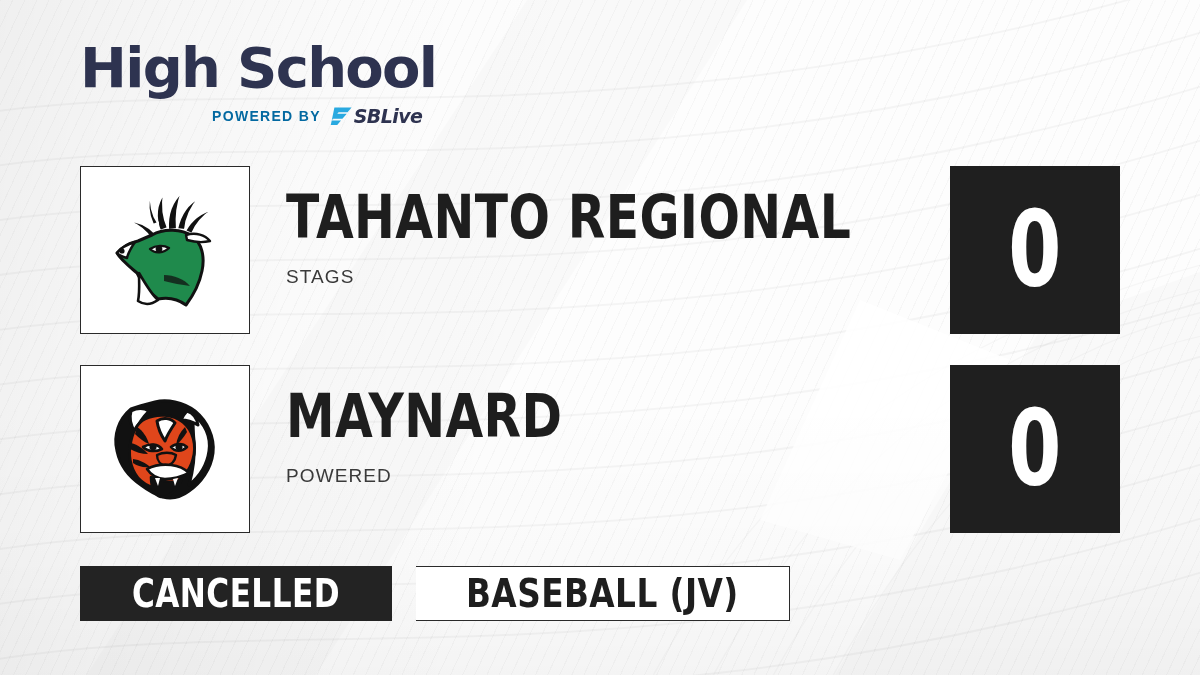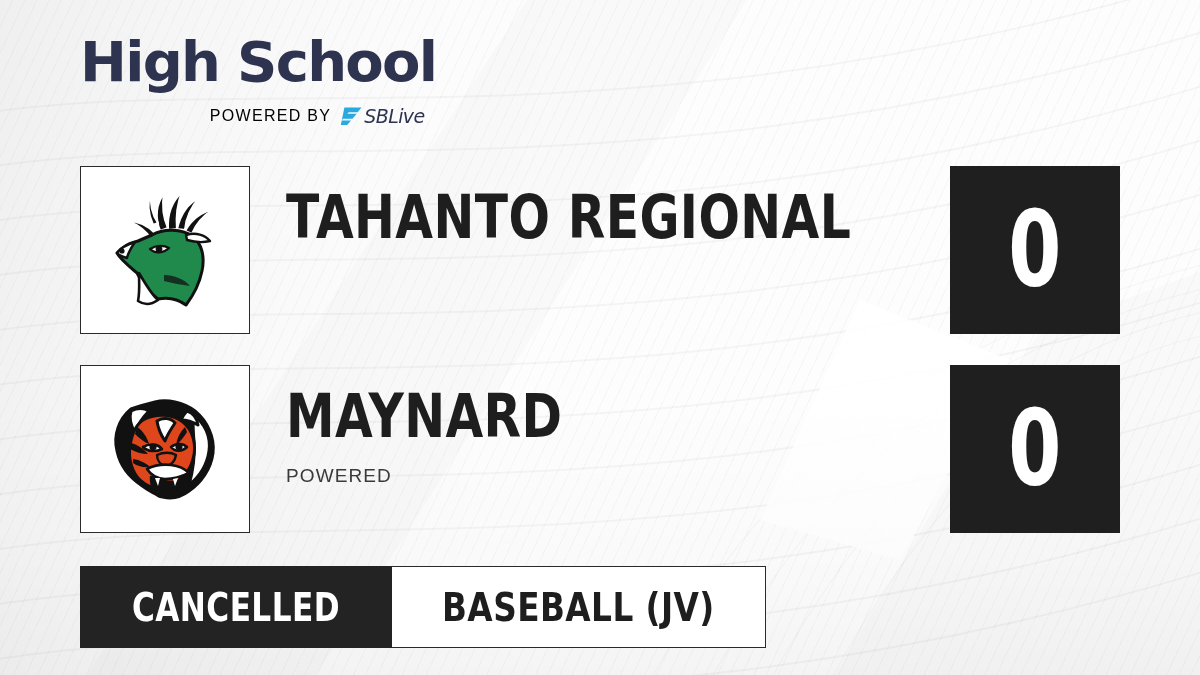--- a/index.html
+++ b/index.html
@@ -43,21 +43,21 @@
       rgba(0,0,0,0.012) 18%,
       rgba(0,0,0,0) 42%);
   }
   .bg-swoosh { overflow:hidden; }
   .bg-swoosh svg { position:absolute; inset:0; width:1200px; height:675px; }
 
   
   #header { position:absolute; left:80px; top:34px; }
 
   .wordmark {
-    display:flex; align-items:flex-start; gap:13px;
+    display:flex; align-items:flex-end; gap:13px;
     height:62px;
   }
   .wordmark-text {
     font-size:56px;
     font-weight:700;
     letter-spacing:-1.7px;
     color:#2e3350;
     line-height:1;
     font-family:"DejaVu Sans", sans-serif;
     white-space:nowrap;
@@ -65,29 +65,29 @@
   .pin { position:relative; width:62px; height:68px; flex:none; }
   .pin svg { position:absolute; left:0; top:0; }
 
   .powered {
     display:flex; align-items:center; justify-content:center;
     gap:9px;
     margin-top:11px; margin-left:118px;
     height:18px;
   }
   .powered-label {
-    font-size:16px; font-weight:400; letter-spacing:1.3px;
-    color:#000000;
+    font-size:14px; font-weight:700; letter-spacing:1.3px;
+    color:#0369a1;
     font-family:"Liberation Sans", sans-serif;
     white-space:nowrap;
   }
   .sblive { display:flex; align-items:center; gap:2px; }
   .sblive-mark { width:22px; height:19px; flex:none; }
   .sblive-text {
-    font-size:19px; font-weight:400; font-style:italic;
+    font-size:19px; font-weight:700; font-style:italic;
     letter-spacing:-0.6px; color:#2e3350;
     font-family:"DejaVu Sans", sans-serif;
     line-height:1; white-space:nowrap;
   }
 
   
   .team-row { position:absolute; left:80px; height:168px; }
   #team-row-0 { top:166px; }
   #team-row-1 { top:365px; }
 
@@ -137,21 +137,21 @@
     font-size:106px;
     line-height:1;
     color:#ffffff;
     transform:scaleX(0.72);
     transform-origin:center center;
   }
 
   
   #status-bar {
     position:absolute; left:80px; top:566px;
-    height:82px;
+    height:55px;
     display:flex; align-items:stretch;
   }
   .status-state {
     background:#232323;
     display:flex; align-items:center; justify-content:center;
     padding:0 26px;
   }
   .status-state-text {
     font-family:"DejaVu Sans", sans-serif;
     font-weight:700;
@@ -162,20 +162,21 @@
     transform:scaleX(0.80);
     transform-origin:center center;
     white-space:nowrap;
   }
   .status-sport {
     background:#ffffff;
     border:1.6px solid #2a2a2a;
     border-left:none;
     display:flex; align-items:center; justify-content:center;
     padding:0 24px;
+    margin-left:24px;
   }
   .status-sport-text {
     font-family:"DejaVu Sans", sans-serif;
     font-weight:700;
     font-size:39px;
     line-height:1;
     color:#1e1e1e;
     letter-spacing:0.5px;
     transform:scaleX(0.84);
     transform-origin:center center;
@@ -262,20 +263,21 @@
           <ellipse cx="53" cy="62" rx="3.4" ry="3" fill="#111111"></ellipse>
 
           <path d="M80 48 C90 45 99 48 104 54 C96 56 88 55 81 53 Z" fill="#ffffff" stroke="#111111" stroke-width="2.4" stroke-linejoin="round"></path>
 
           <path d="M58 88 C68 88 78 92 84 99 C76 98 66 96 58 94 Z" fill="#111111" opacity=".75"></path>
         </g>
       </svg>
     </div>
     <div class="team-text">
       <div class="team-name">TAHANTO REGIONAL</div>
+      <div class="team-mascot">STAGS</div>
     </div>
   </div>
 
   <div class="team-row" id="team-row-1">
     <div class="logo-box">
       <svg width="128" height="120" viewBox="0 0 128 120" xmlns="http://www.w3.org/2000/svg">
         <g stroke="#111111" stroke-width="3" stroke-linejoin="round">
 
           <path d="M30 20 C18 30 12 46 16 62 C19 76 28 88 40 96 C48 102 56 106 62 108 C70 110 80 108 88 102 C100 94 110 80 112 64 C114 48 106 32 94 22 C82 13 66 10 54 13 C46 15 38 17 30 20 Z" fill="#111111"></path>
 

